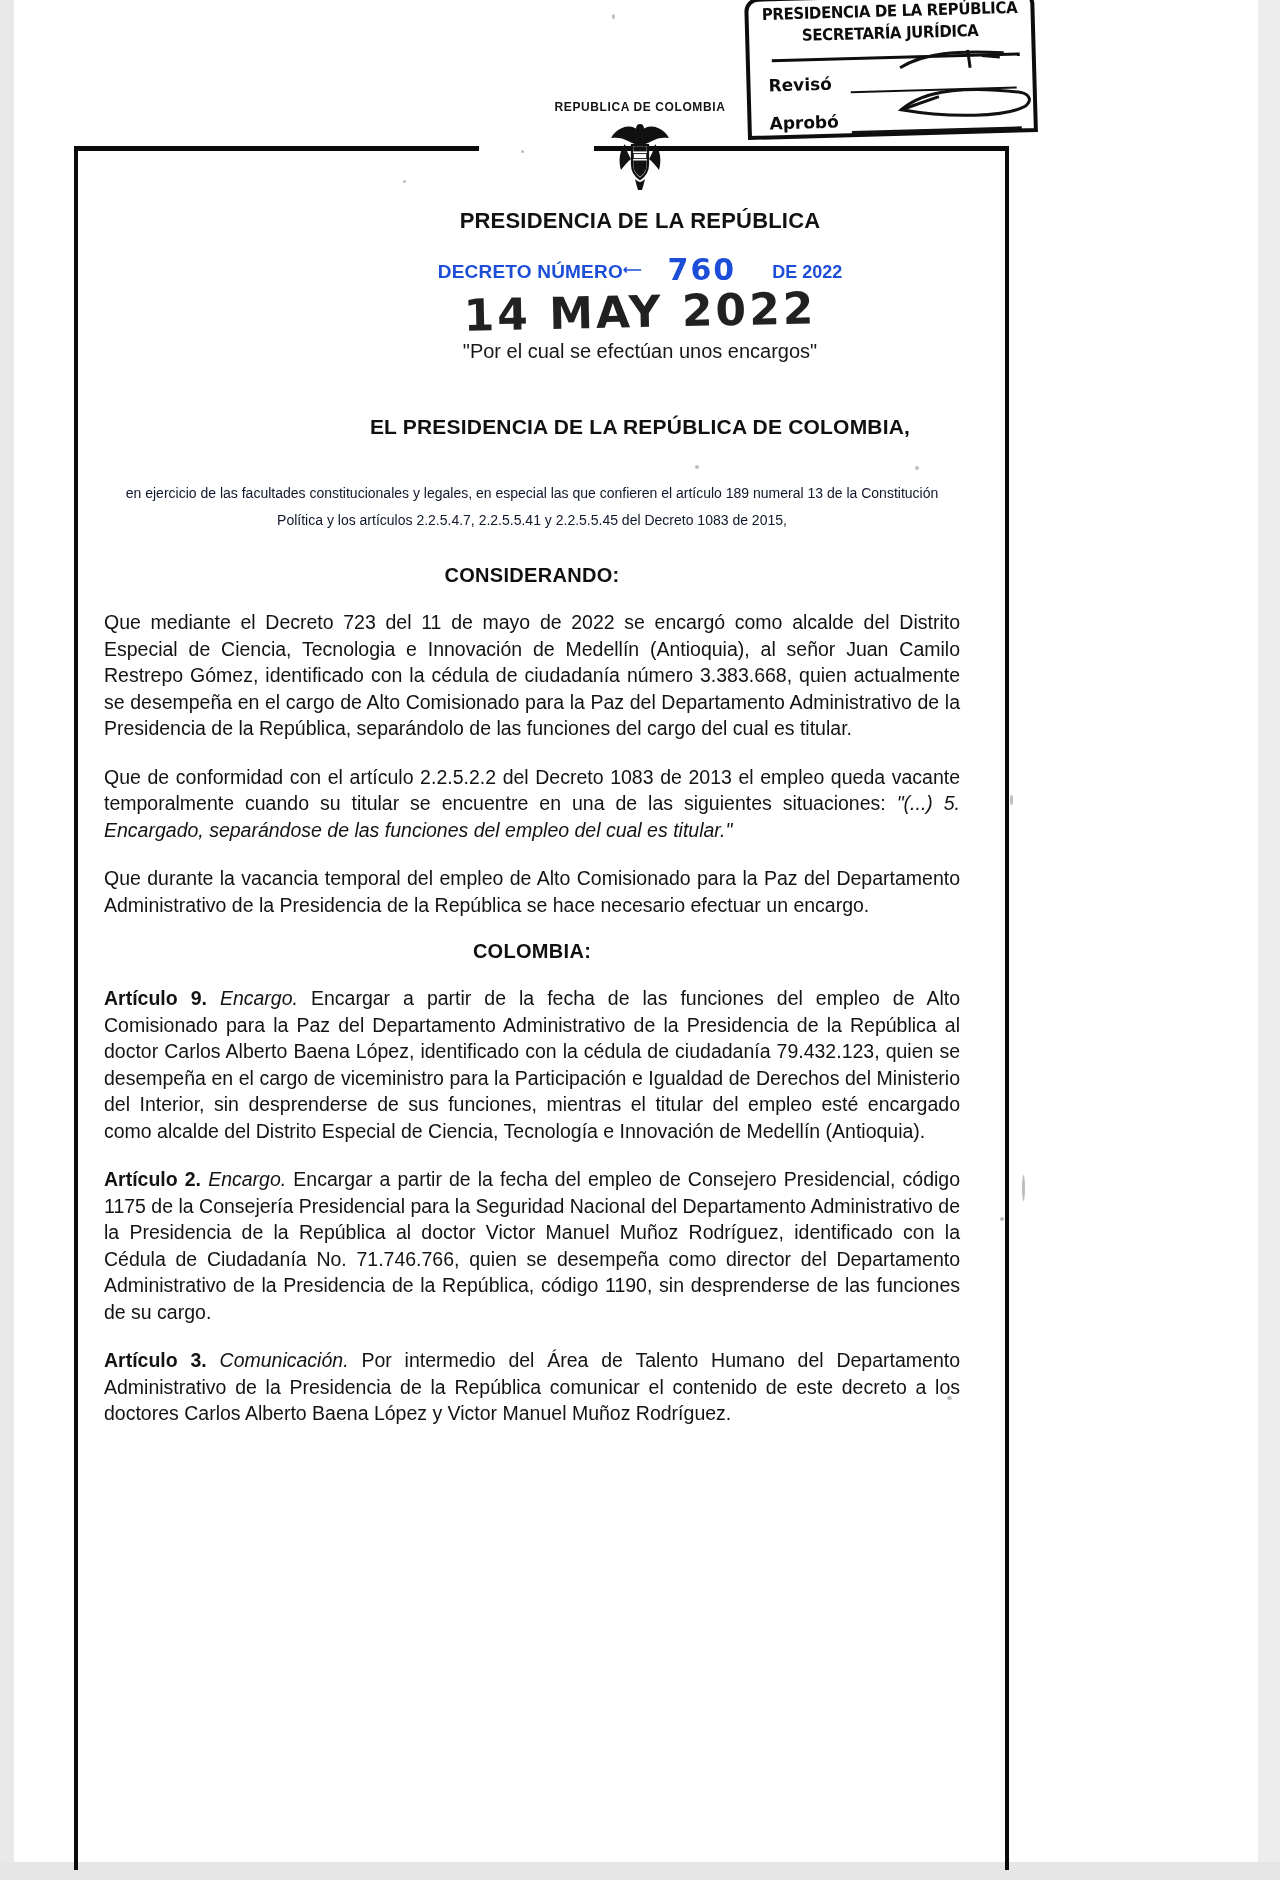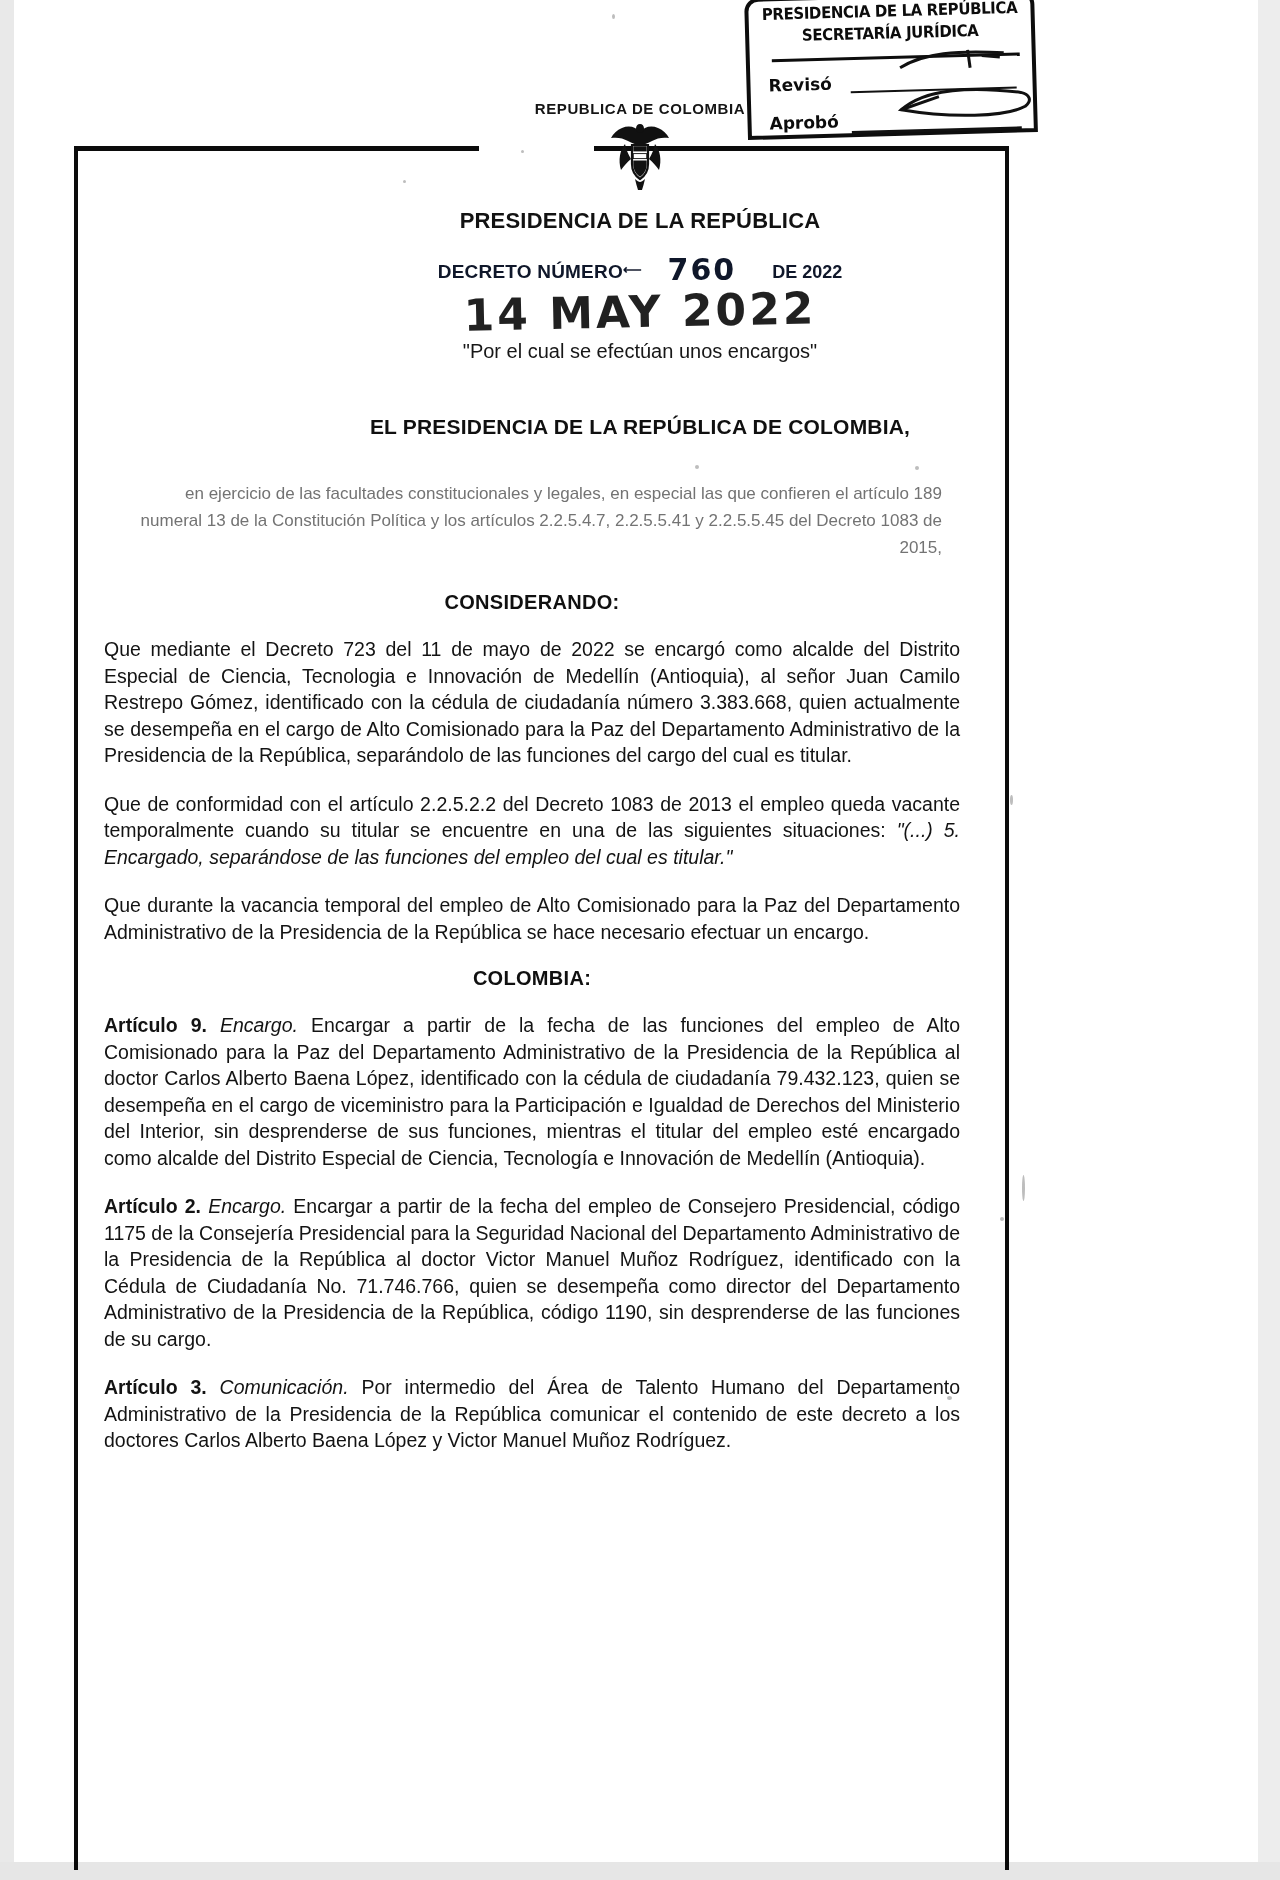--- a/index.html
+++ b/index.html
@@ -46,41 +46,41 @@
   .frame-top-right{
     position:absolute; left:594px; top:146px; width:415px; height:5px;background:#0b0b0b;
   }
   #page-frame{border-top:none;}
 
   
   .rep-label{
     position:absolute;
     left:0; right:0; top:100px;
     text-align:center;
-    font-size:15px;
+    font-size:12px;
     font-weight:bold;
     letter-spacing:.6px;
     color:#151515;
   }
   .coat{
     position:absolute;
     left:50%;
     top:118px;
     transform:translateX(-50%);
     width:70px;height:72px;
   }
   .title-presidencia{
     position:absolute; left:0; right:0; top:208px;
     text-align:center;
     font-size:22px; font-weight:bold; letter-spacing:.2px; color:#121212;
   }
   .decreto-line{
     position:absolute; left:0; right:0; top:252px;
     text-align:center;
-    font-size:19px; font-weight:bold; color:#0f172a;
+    font-size:19px; font-weight:bold; color:#1d4ed8;
   }
   .decreto-line .lbl{letter-spacing:.2px;}
   .decreto-line .num{
     font-size:30px; font-weight:bold; letter-spacing:2px;
     vertical-align:-2px; margin:0 22px 0 26px;
     font-family:"DejaVu Sans", sans-serif;
   }
   .decreto-line .de{font-size:18px; margin-left:14px;}
 
   
@@ -122,25 +122,25 @@
   }
   .heading{
     font-weight:bold;
     text-align:center;
     font-size:20px;
     margin:4px 0 22px 0;
     letter-spacing:.3px;
     color:#101010;
   }
   .preamble{
-    text-align:right;
-    font-size:17px;
+    text-align:center;
+    font-size:14px;
     line-height:27px;
     margin:0 0 30px 0;
-    color:#737373;
+    color:#0f172a;
     padding:0 18px;
   }
   b.art{font-weight:bold;}
   i.it{font-style:italic;}
 
   
   #office-stamp{
     position:absolute;
     left:746px; top:-6px;
     width:290px; height:142px;

